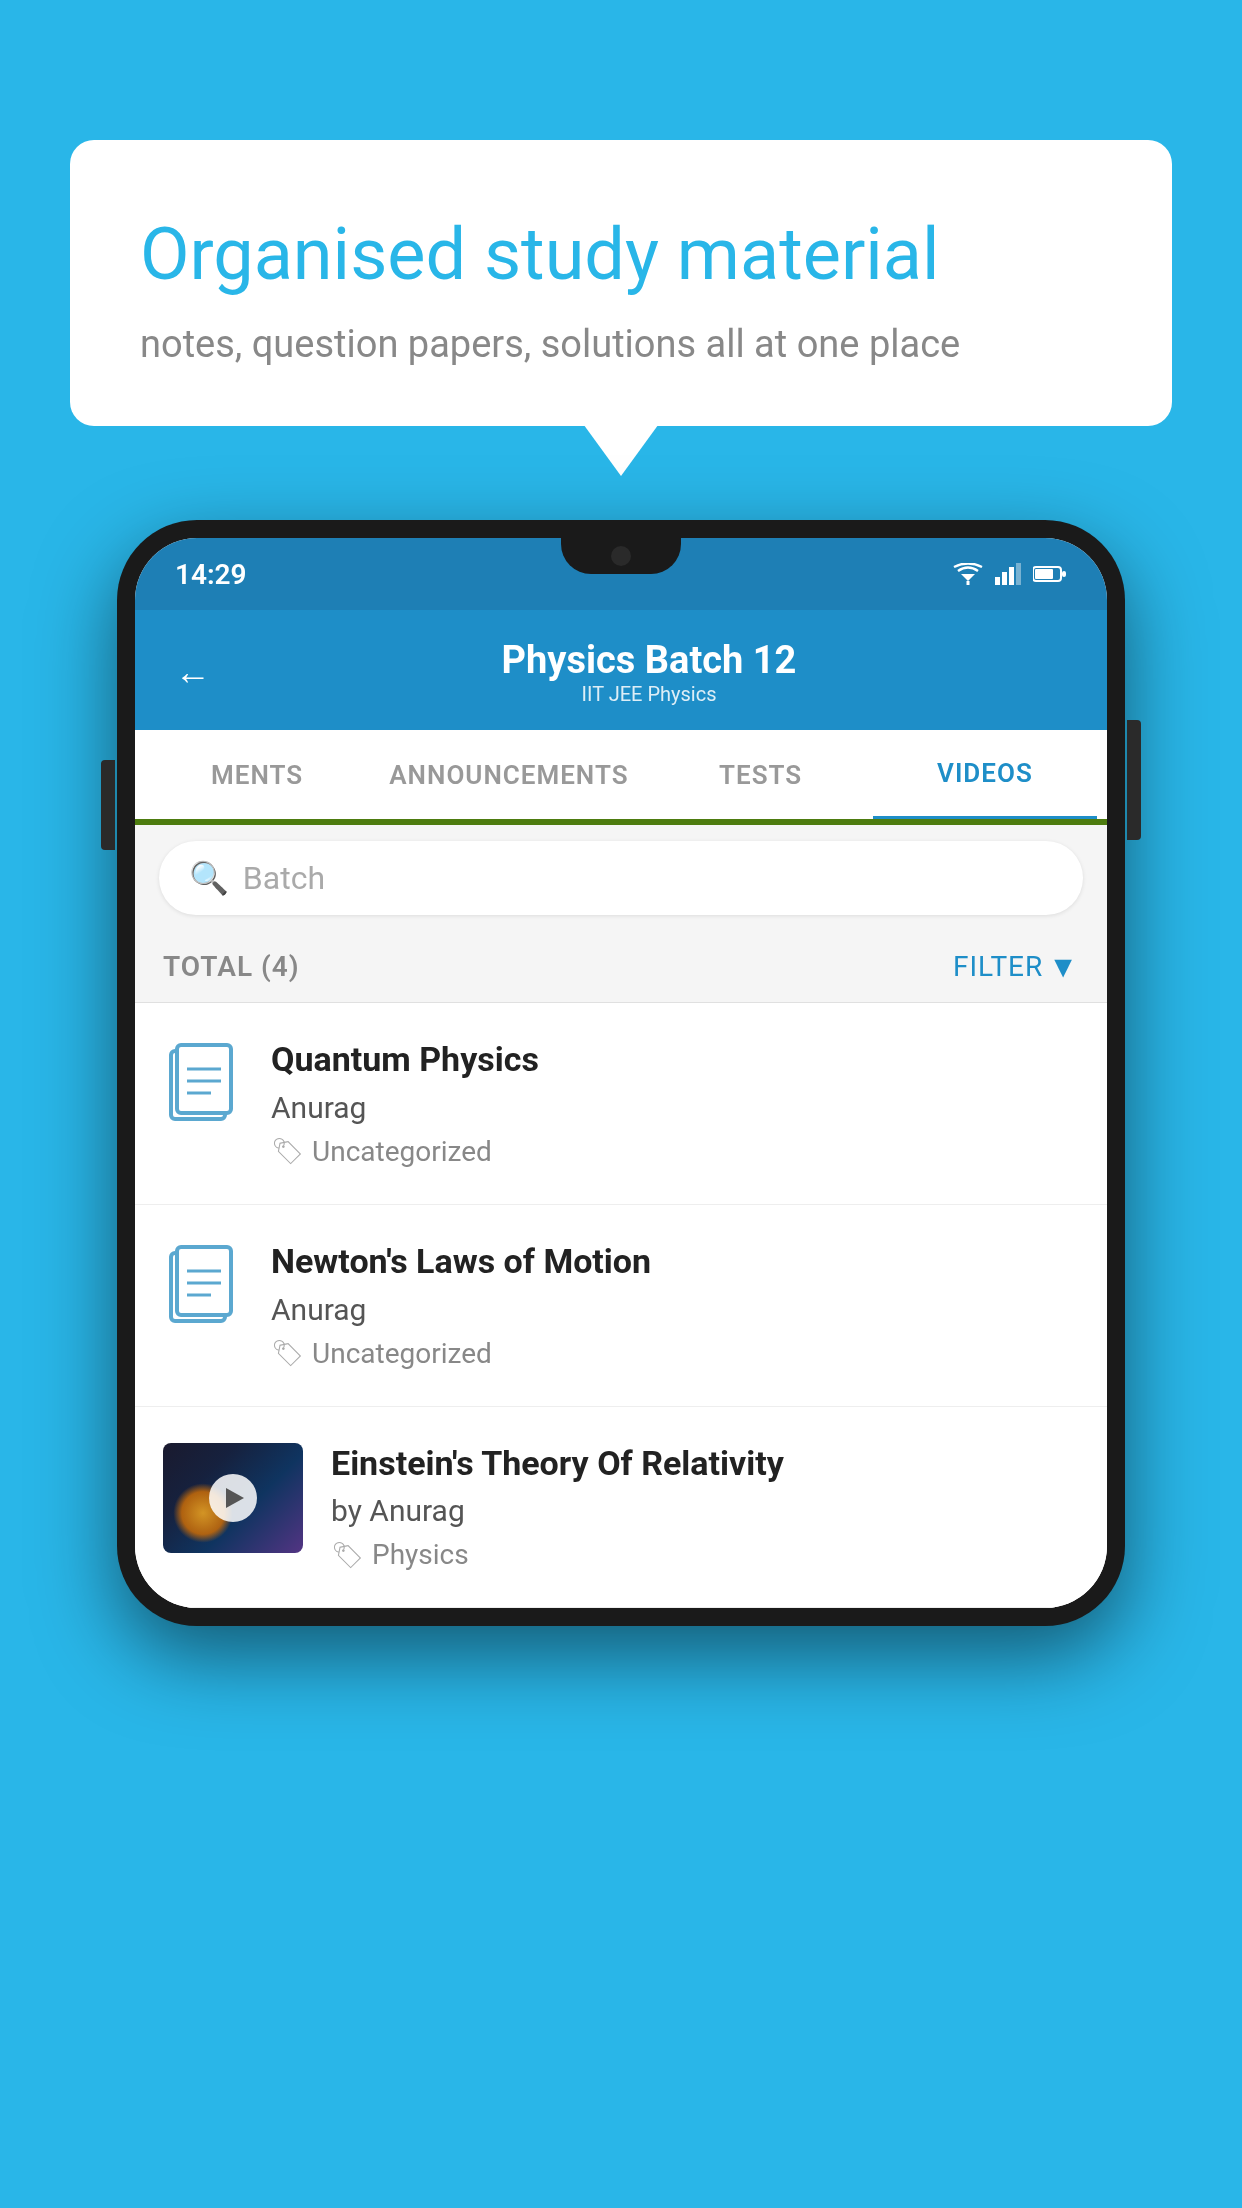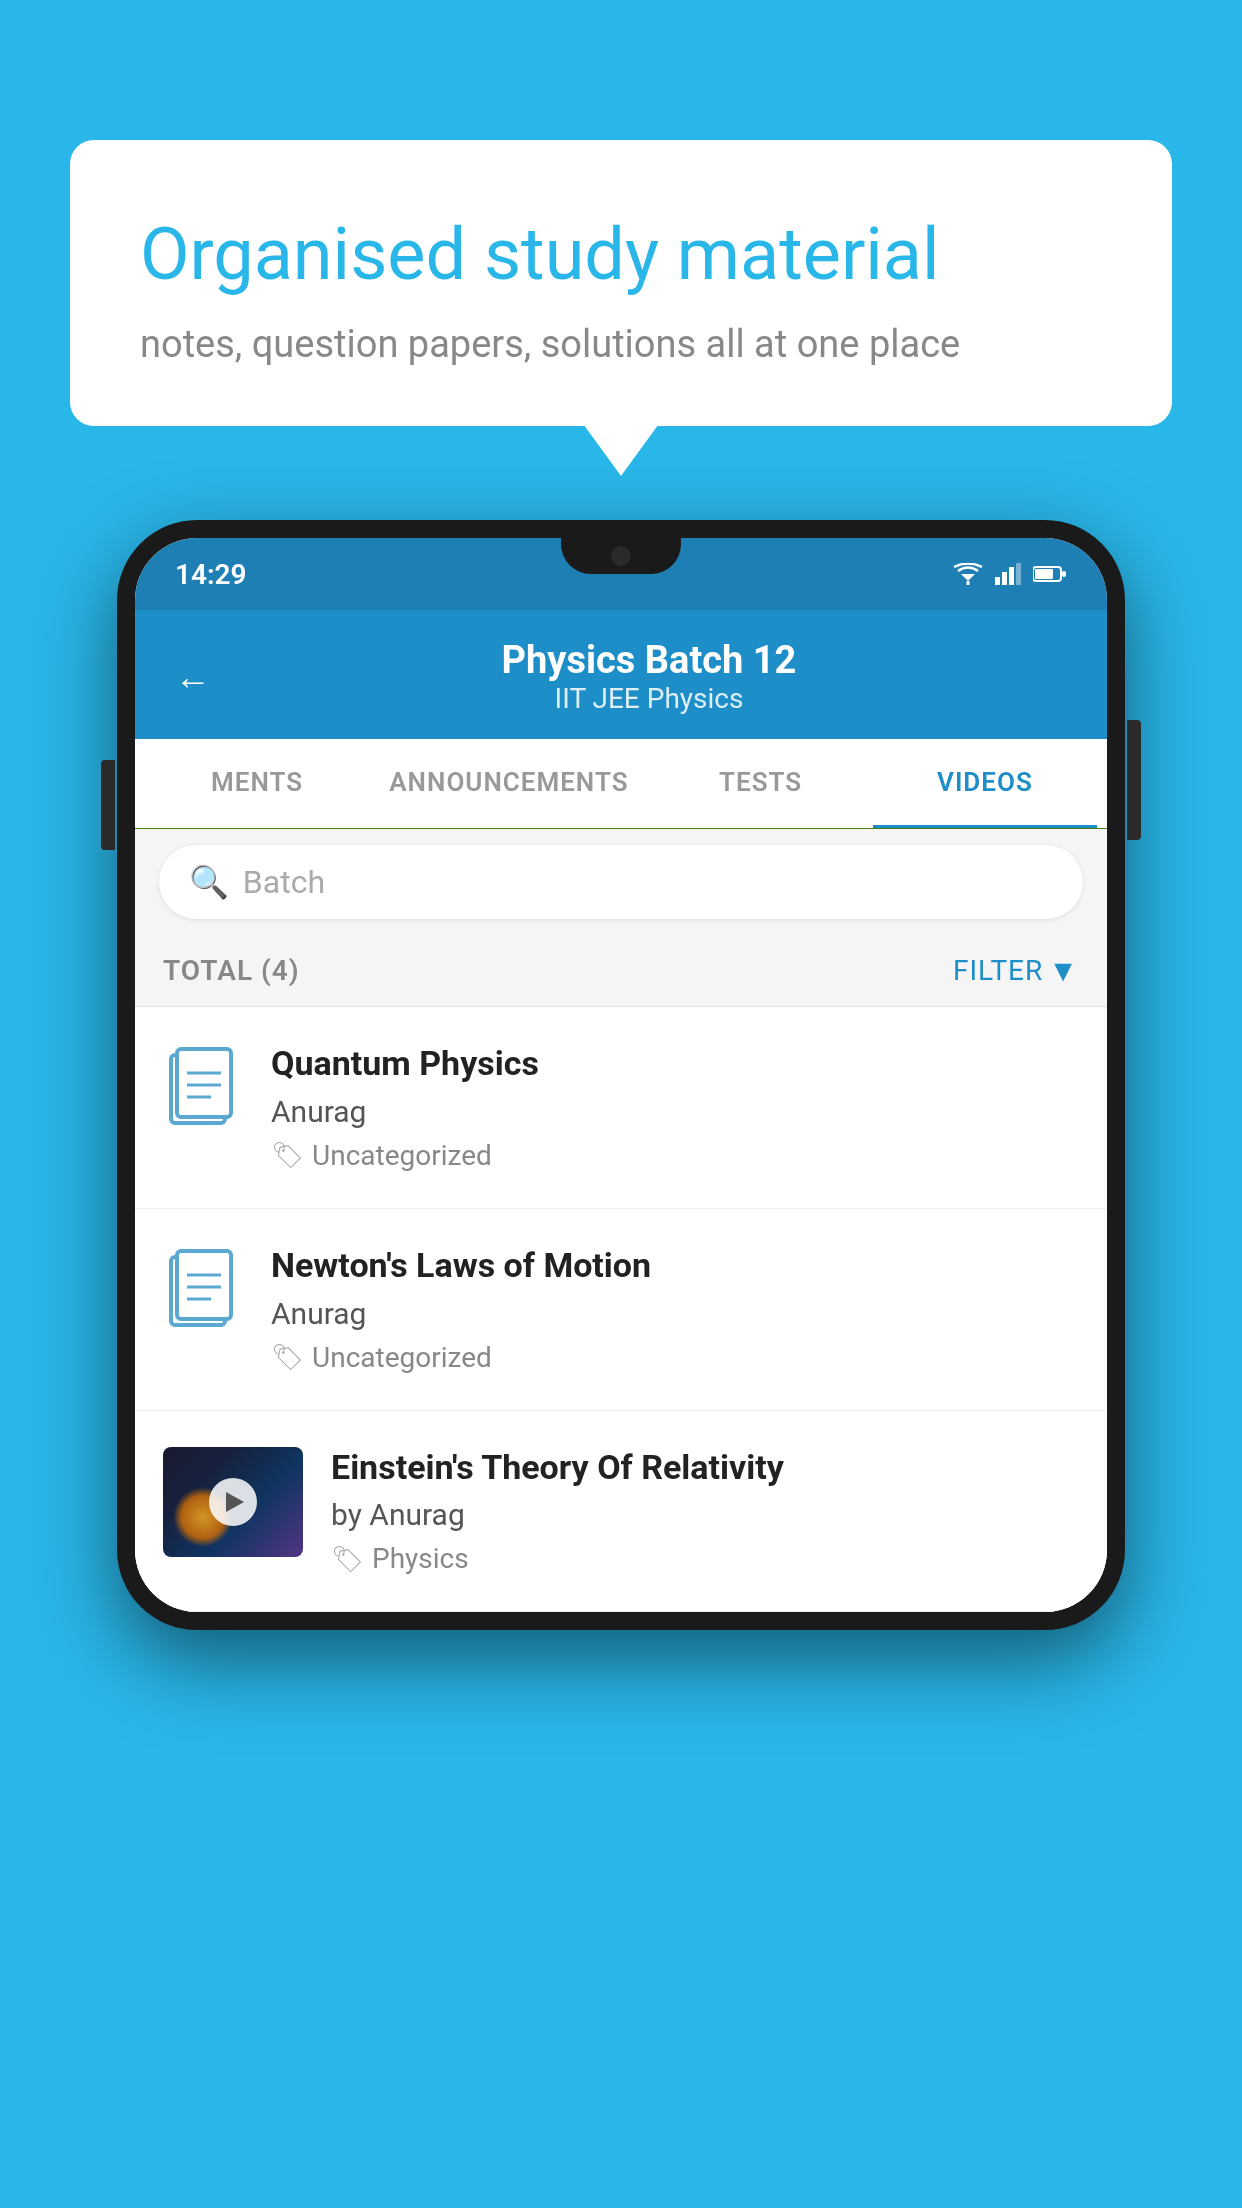--- a/index.html
+++ b/index.html
@@ -174,29 +174,30 @@
     }
 
     .header-title {
       color: white;
       font-size: 38px;
       font-weight: 700;
     }
 
     .header-subtitle {
       color: rgba(255,255,255,0.85);
-      font-size: 28px;
+      font-size: 20px;
     }
 
     
     .tabs {
       background: white;
       display: flex;
-      border-bottom: 1px solid #4d7c0f;
+      border-bottom: 6px solid #4d7c0f;
       padding: 0 10px;
+      align-items: center;
     }
 
     .tab {
       padding: 28px 20px;
       font-size: 26px;
       color: #999;
       font-weight: 600;
       letter-spacing: 1px;
       text-transform: uppercase;
       cursor: pointer;

